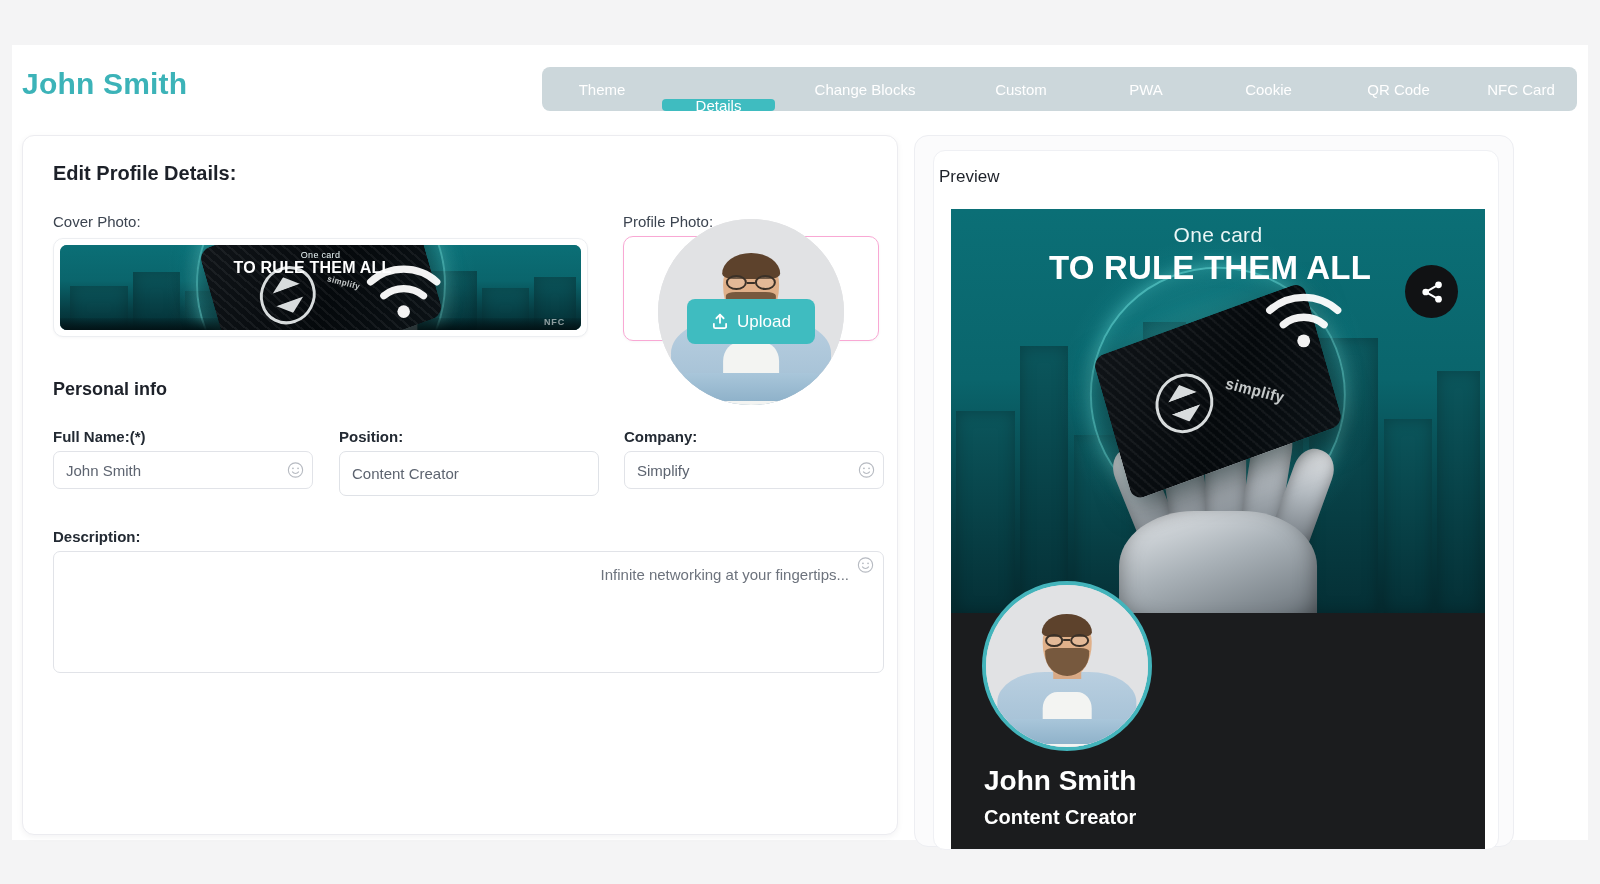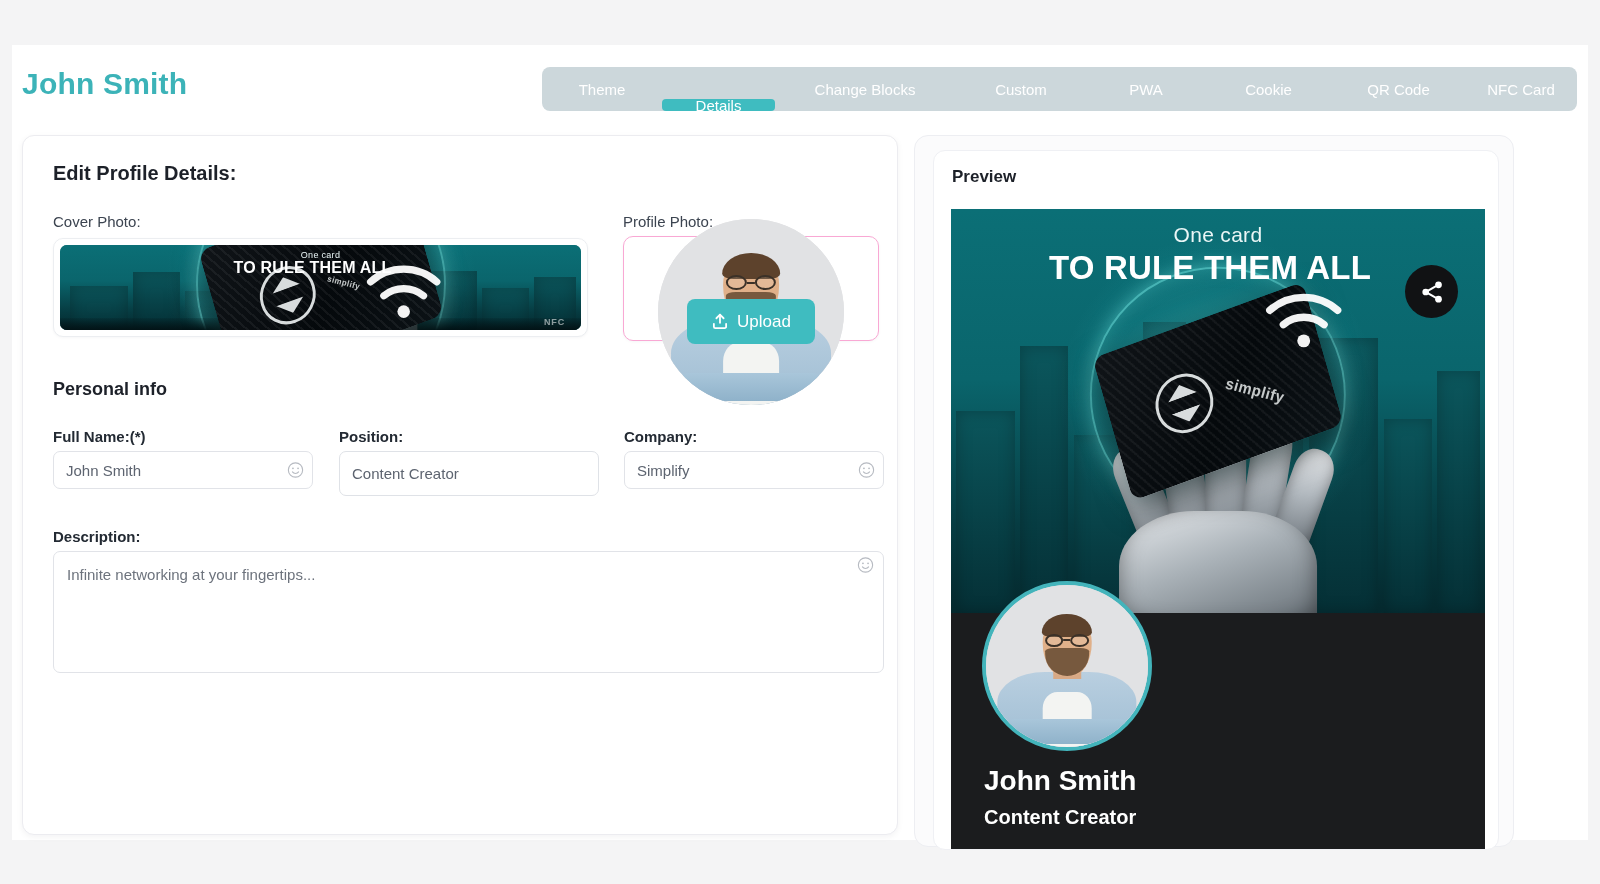--- a/index.html
+++ b/index.html
@@ -190,42 +190,43 @@
   .desc-area {
     width: 100%; height: 100%;
     border: 1px solid #e1e3e8;
     border-radius: 7px;
     background: #fff;
     font-size: 15px; color: #6d737d;
     font-family: "Liberation Sans", sans-serif;
     padding: 12px 34px 2px 13px;
     resize: none; outline: none;
     line-height: 1.4;
+    text-align: right;
   }
   .desc-emoji { position: absolute; right: 10px; top: 14px; }
 
   
   .preview-outer {
     position: absolute; left: 902px; top: 90px;
     width: 600px; height: 712px;
     background: #fbfbfc;
     border: 1px solid #edeef2;
     border-radius: 14px;
   }
   .preview-inner {
     position: absolute; left: 18px; top: 14px;
     width: 566px; height: 700px;
     background: #ffffff;
     border: 1px solid #eff0f4;
     border-radius: 12px;
     overflow: hidden;
   }
   .preview-label {
-    position: absolute; left: 18px; top: 16px;
-    font-size: 17px; color: #1d2129; font-weight: 700;
+    position: absolute; left: 5px; top: 16px;
+    font-size: 17px; color: #1d2129; font-weight: 400;
   }
   .phone {
     position: absolute; left: 0px; top: 58px;
     width: 534px; height: 640px;
     margin-left: 17px;
     background: #1b1c1e;
     overflow: hidden;
   }
   .phone-hero {
     position: relative;

